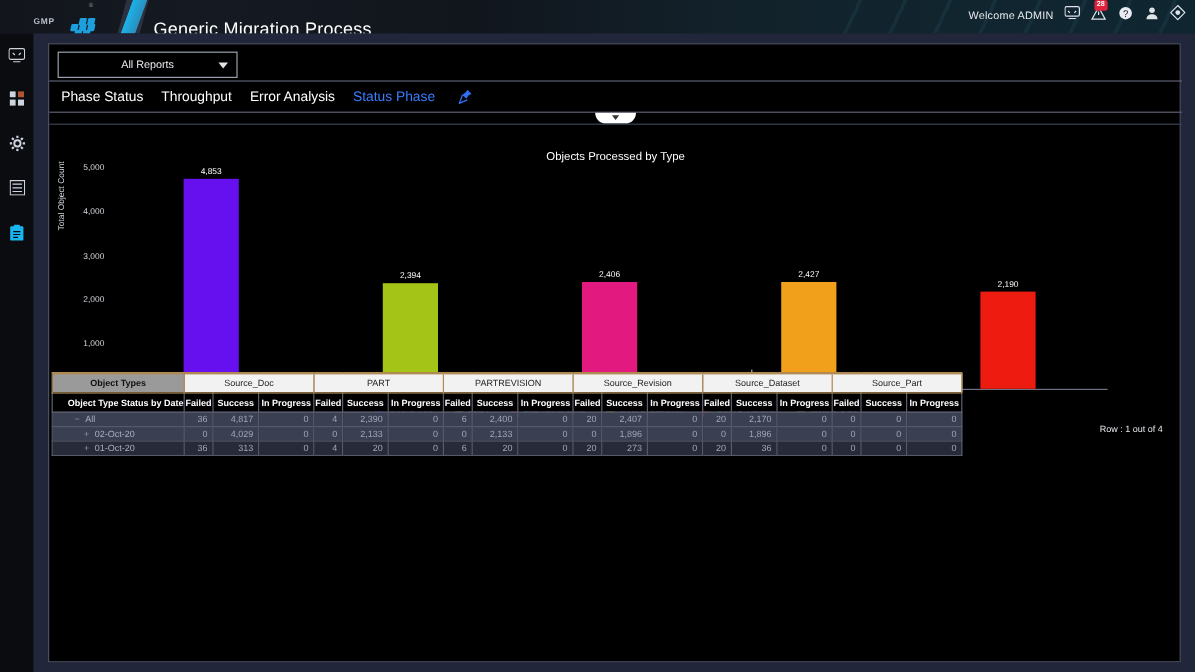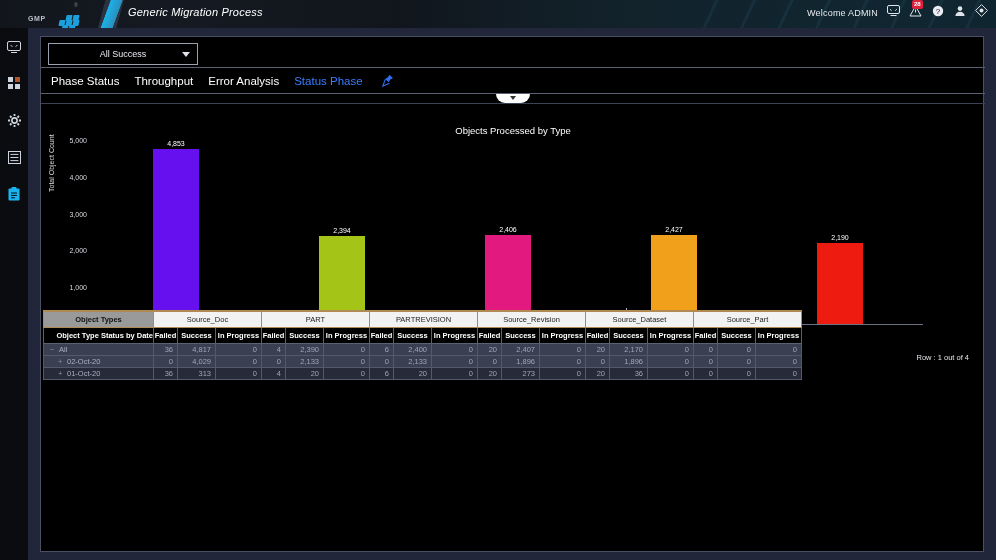--- a/index.html
+++ b/index.html
@@ -31,22 +31,22 @@
   .logo-text { color: #f2f4f7; font-size: 15px; letter-spacing: .2px; font-weight: 400; line-height: 1; margin-top: 28px; }
   .logo-sub { position: absolute; left: 28px; top: 15px; color: #b9c0cb; font-size: 7px; font-weight: bold; letter-spacing: .6px; }
   .logo-cubes { position: relative; width: 22px; height: 17px; }
   .logo-cubes i {
     position: absolute; width: 6px; height: 6px; background: #1c9fdd;
     transform: skewX(-12deg); border-radius: 1px;
   }
   .logo-reg { position:absolute; left: 74px; top: 2px; color:#8d949d; font-size:5px; }
 
   .app-title {
-    position: absolute; left: 128px; top: 6px;
-    color: #ffffff; font-size: 11px; letter-spacing: .2px; font-style: italic;
+    position: absolute; left: 128px; top: 16px;
+    color: #ffffff; font-size: 15px; letter-spacing: .2px;
   }
   .welcome {
     position: absolute; right: 118px; top: 8px;
     color: #e6e9ee; font-size: 9px; letter-spacing: .2px;
   }
   .tb-icons { position: absolute; right: 8px; top: 4px; display: flex; align-items: center; gap: 9px; }
   .tb-ic { position: relative; width: 13px; height: 13px; color: #dfe4ea; display:flex;align-items:center;justify-content:center; }
   .tb-ic svg { display: block; }
   .badge {
     position: absolute; top: -4px; left: 3px;
@@ -172,21 +172,21 @@
     font-size: 7.5px; font-weight: bold; text-align: center;
     border: 1px solid #5c6172;
   }
   .sub-cell.lbl { text-align: right; }
   .dr td {
     height: 12px; font-size: 7.5px; color: #9fa6b8;
     border: 1px solid #555a6b; text-align: right; padding-right: 4px;
   }
   .dr.odd td { background: #3a3f52; }
   .dr.even td { background: #262a39; }
-  .dr td.name { text-align: left; padding-left: 6px; color: #aab0c0; }
+  .dr td.name { text-align: left; padding-left: 18px; color: #aab0c0; }
   .dr td.name .tw { display:inline-block; width: 9px; color: #8d93a4; }
   .dr td.name.indent .tw { margin-left: 8px; }
 </style>
 </head>
 <body>
 
 <div class="topbar">
   <div class="tb-deco deco-a"></div>
   <div class="tb-deco deco-b"></div>
   <div class="tb-deco deco-c"></div>
@@ -291,21 +291,21 @@
           <path d="M3 6h6M3 8.4h6M3 10.8h4" stroke="#0b0c10" stroke-width="1"></path>
         </svg>
     </span>
   </div>
 </div>
 
 <div class="workspace">
   <div class="panel">
 
     <div class="report-select">
-      <span>All Success</span>
+      <span>All Reports</span>
       <span class="caret"></span>
     </div>
 
     <div class="tabbar">
       <div class="tab">Phase Status</div>
       <div class="tab">Throughput</div>
       <div class="tab">Error Analysis</div>
       <div class="tab active">Status Phase</div>
       <div class="pin-icon">
         <svg width="12" height="13" viewBox="0 0 12 13">

